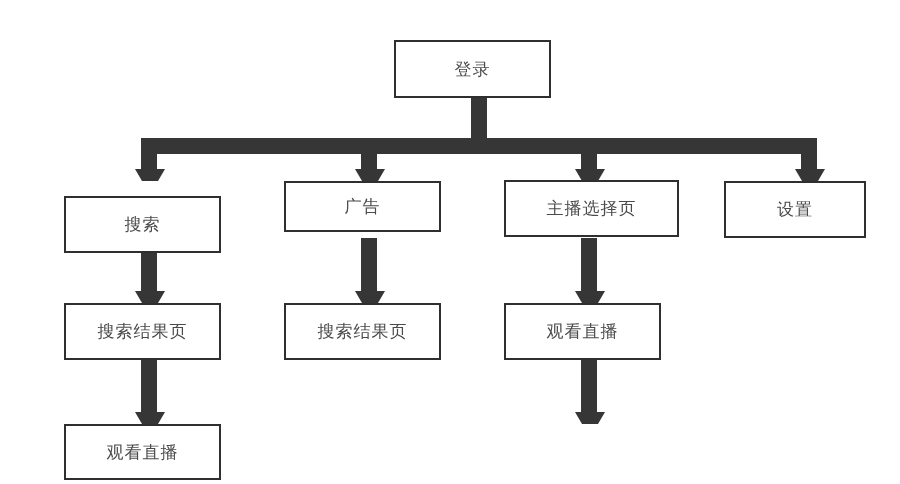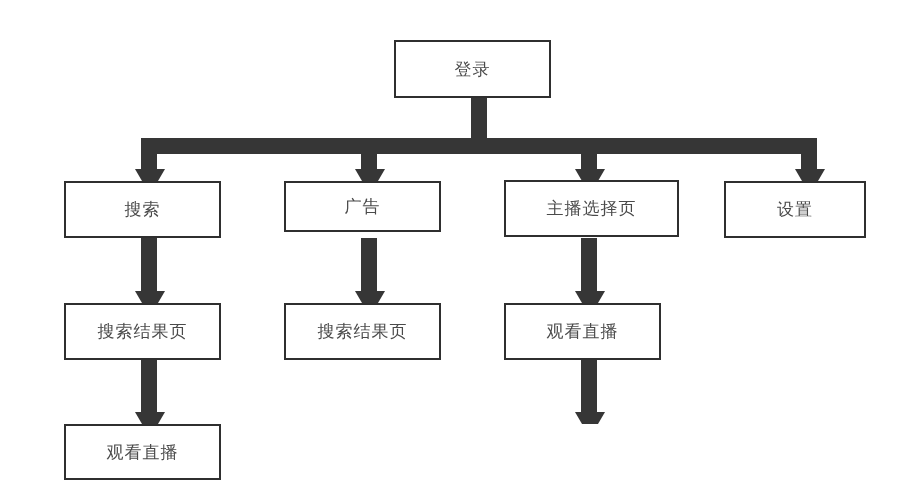--- a/index.html
+++ b/index.html
@@ -86,21 +86,21 @@
   <div class="vline" style="left:565px; top:222px; height:54px;"></div>
   <div class="arrowhead" style="left:559px; top:275px;"></div>
 
   <div class="vline" style="left:565px; top:344px; height:53px;"></div>
   <div class="arrowhead" style="left:559px; top:396px;"></div>
 
   <div class="node" style="left:378px; top:24px; width:157px; height:58px;">
     <span class="label">登录</span>
   </div>
 
-  <div class="node" style="left:48px; top:165px; width:157px; height:57px;font-family:Liberation Serif, serif;">
+  <div class="node" style="left:48px; top:180px; width:157px; height:57px;font-family:Liberation Serif, serif;">
     <span class="label">搜索</span>
   </div>
 
   <div class="node" style="left:268px; top:165px; width:157px; height:51px;">
     <span class="label">广告</span>
   </div>
 
   <div class="node" style="left:488px; top:164px; width:175px; height:57px;">
     <span class="label">主播选择页</span>
   </div>

